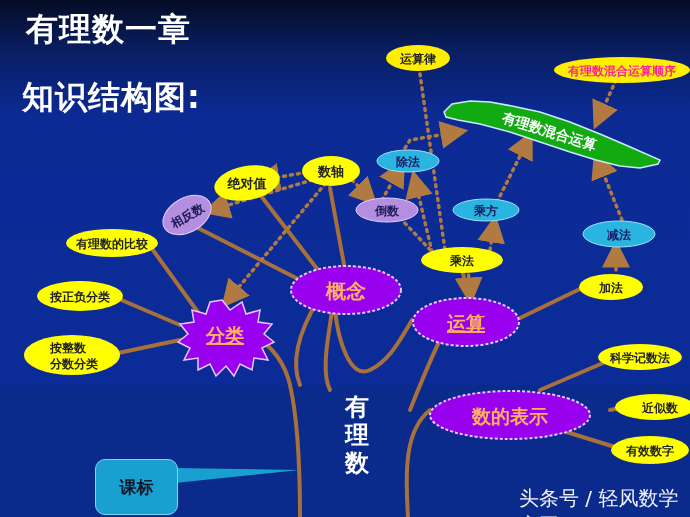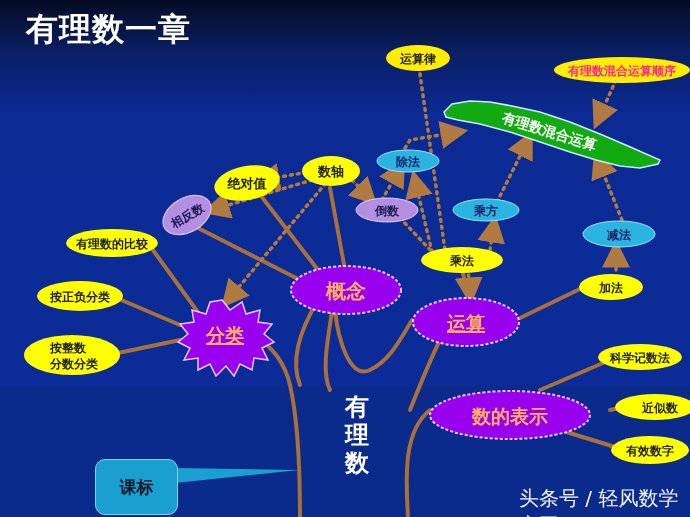--- a/index.html
+++ b/index.html
@@ -19,20 +19,21 @@
   #kebiao{position:absolute;left:95px;top:459px;width:83px;height:56px;background:#1aa0d0;
     border:1px solid #7fd6f0;border-radius:10px;color:#0f172a;font-weight:bold;font-size:17px;
     display:flex;align-items:center;justify-content:center;box-sizing:border-box;}
 </style>
 </head>
 <body>
 
 <div id="stage">
 
   <div id="title1" class="title">有理数一章</div>
+  <div id="title2" class="title">知识结构图:</div>
 
   <svg width="690" height="517" viewBox="0 0 690 517">
     <defs>
       <marker id="arr" markerWidth="8" markerHeight="8" refX="5" refY="4" orient="auto">
         <path d="M0,0 L8,4 L0,8 z" fill="#b07a40"></path>
       </marker>
     </defs>
 
     <g fill="none" stroke="#a8703a" stroke-width="4" stroke-linecap="round">
 

